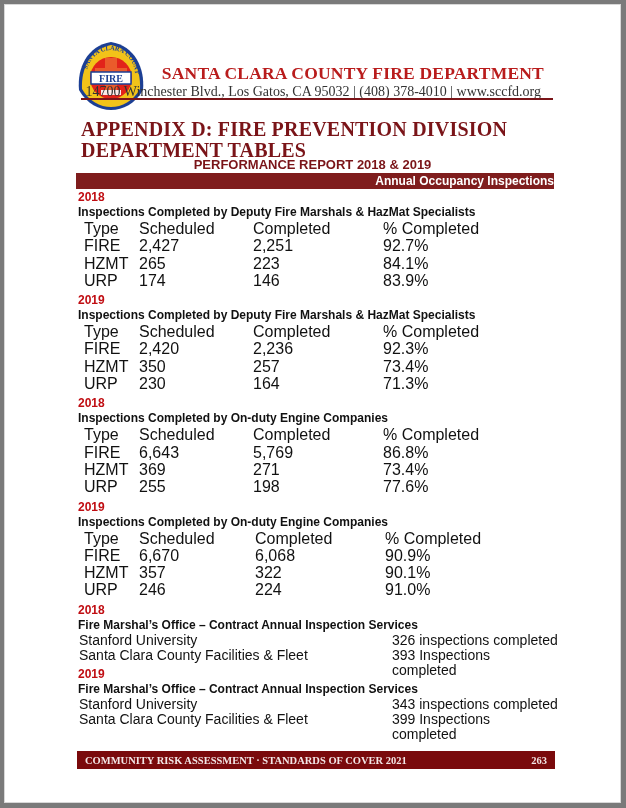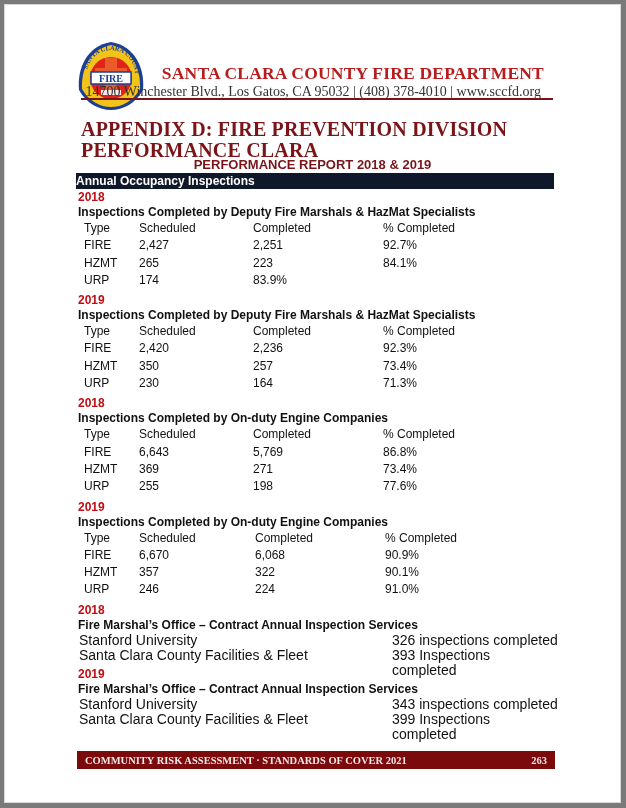--- a/index.html
+++ b/index.html
@@ -47,42 +47,42 @@
     }
     .report-title {
       position: absolute; left: 0; right: 0; top: 152px;
       text-align: center; 
       font-family: "Liberation Sans", "DejaVu Sans", sans-serif;
       font-weight: bold; font-size: 13px; color: #7a1418;
     }
     .banner {
       position: absolute; left: 71px; top: 168px;
       width: 478px; height: 16px;
-      background: #0f172a;
+      background: #7f1d1d;
       color: #fff;
       font-family: "Liberation Sans", "DejaVu Sans", sans-serif;
       font-weight: bold; font-size: 12px;
-      text-align: left; line-height: 16px;
+      text-align: right; line-height: 16px;
     }
 
     .content {
       position: absolute; left: 73px; top: 185px;
       width: 480px;
       font-family: "Liberation Sans", "DejaVu Sans", sans-serif;
       color: #111;
     }
     .section { margin-bottom: 4px; }
     .year {
       color: #c00d12; font-weight: bold; font-size: 12px;
       height: 14px; line-height: 14px;
     }
     .sec-title {
       font-weight: bold; font-size: 12px; height: 16px; line-height: 16px;
     }
-    .tbl { font-size: 12px; }
+    .tbl { font-size: 16px; }
     .tbl .row { display: flex; height: 17.3px; line-height: 17.3px; }
     .tbl .c1 { width: 61px; padding-left: 6px; }
     .tbl .c2 { width: 114px; }
     .tbl .c3 { width: 130px; }
     .tbl .c4 { width: 150px; }
     .sec-b .c2 { width: 116px; }
     .contract .row { display: flex; height: 15px; line-height: 15px; font-size: 14px; gap: 40px; }
     .contract .org { width: 297px; padding-left: 1px; }
     .contract .cnt { width: 180px; }
 
@@ -115,21 +115,21 @@
       <rect x="26" y="52" width="20" height="5" fill="#ffffff" opacity="0.9"></rect>
     </svg>
   </div>
 
   <div class="dept-name">SANTA CLARA COUNTY FIRE DEPARTMENT</div>
   <div class="dept-address">14700 Winchester Blvd., Los Gatos, CA 95032 | (408) 378-4010 | www.sccfd.org</div>
   <div class="header-rule"></div>
 
   <div class="appendix-title">
     <div>APPENDIX D: FIRE PREVENTION DIVISION</div>
-    <div>PERFORMANCE CLARA</div>
+    <div>DEPARTMENT TABLES</div>
   </div>
 
   <div class="report-title">PERFORMANCE REPORT 2018 &amp; 2019</div>
   <div class="banner">Annual Occupancy Inspections</div>
 
   <div class="content">
 
     <div class="section">
       <div class="year">2018</div>
       <div class="sec-title">Inspections Completed by Deputy Fire Marshals &amp; HazMat Specialists</div>
@@ -148,20 +148,21 @@
         </div>
         <div class="row">
           <span class="c1">HZMT</span>
           <span class="c2">265</span>
           <span class="c3">223</span>
           <span class="c4">84.1%</span>
         </div>
         <div class="row">
           <span class="c1">URP</span>
           <span class="c2">174</span>
+          <span class="c3">146</span>
           <span class="c4">83.9%</span>
         </div>
       </div>
     </div>
 
     <div class="section">
       <div class="year">2019</div>
       <div class="sec-title">Inspections Completed by Deputy Fire Marshals &amp; HazMat Specialists</div>
       <div class="tbl">
         <div class="row">

